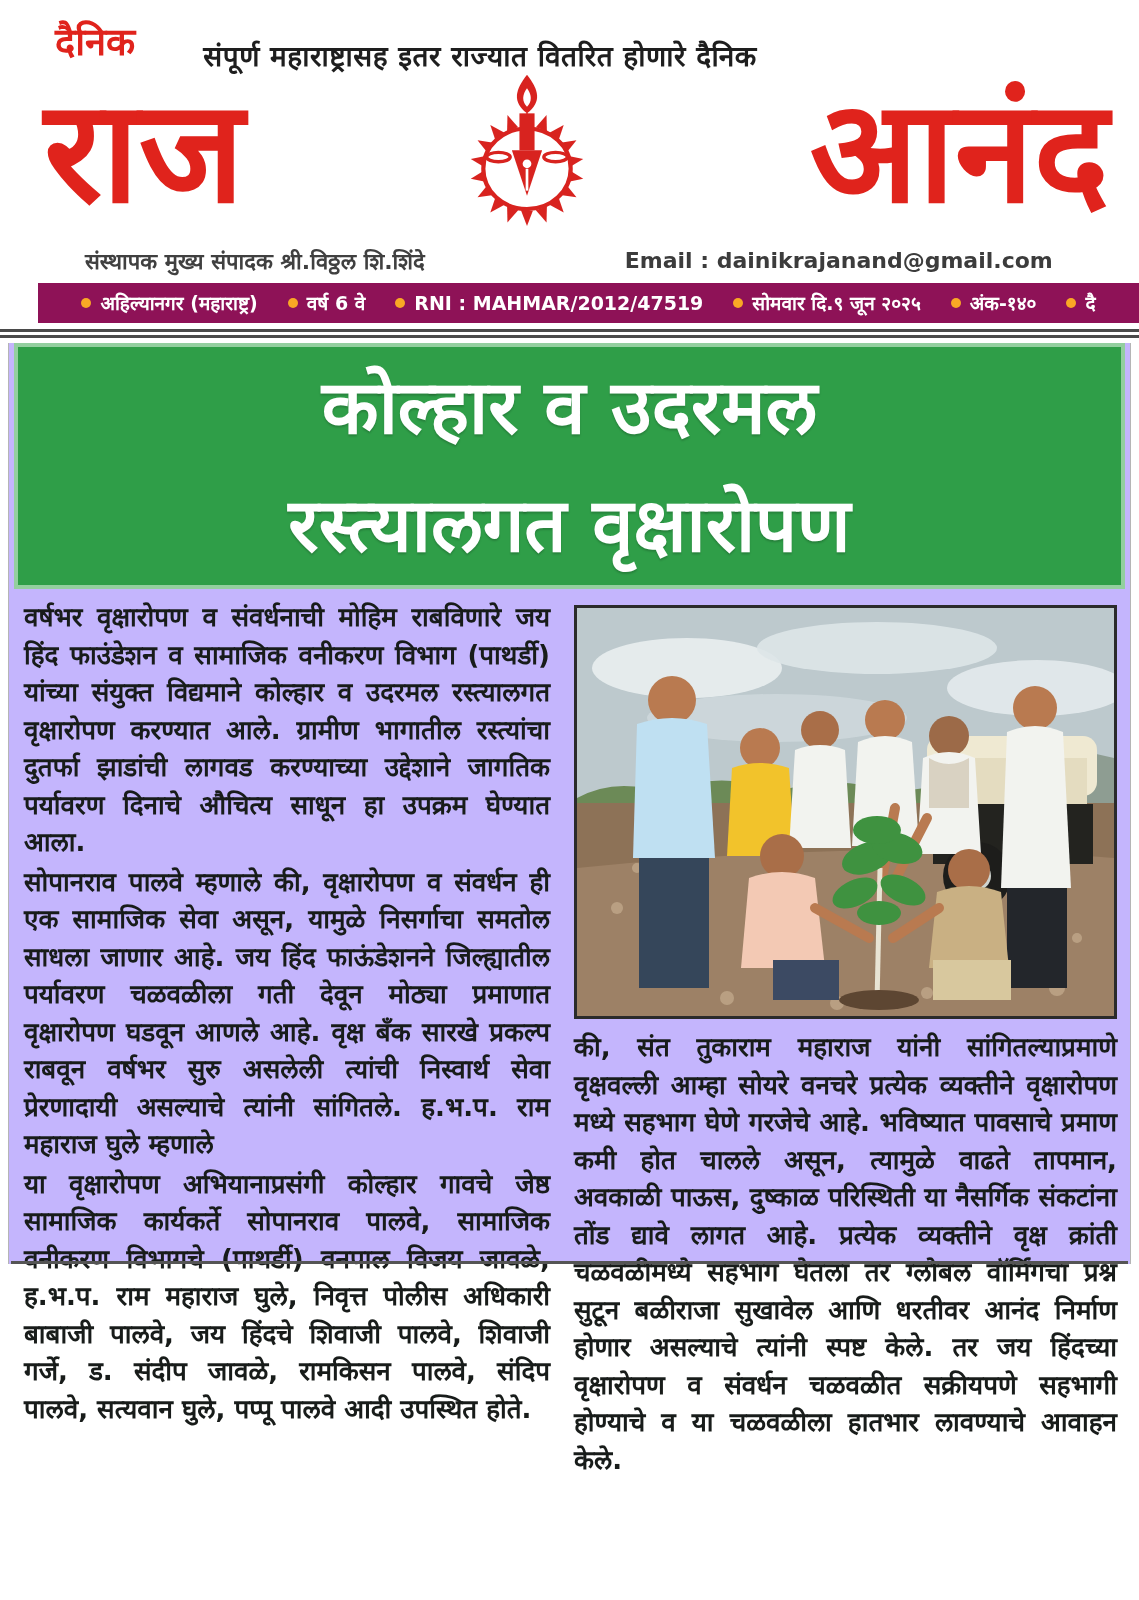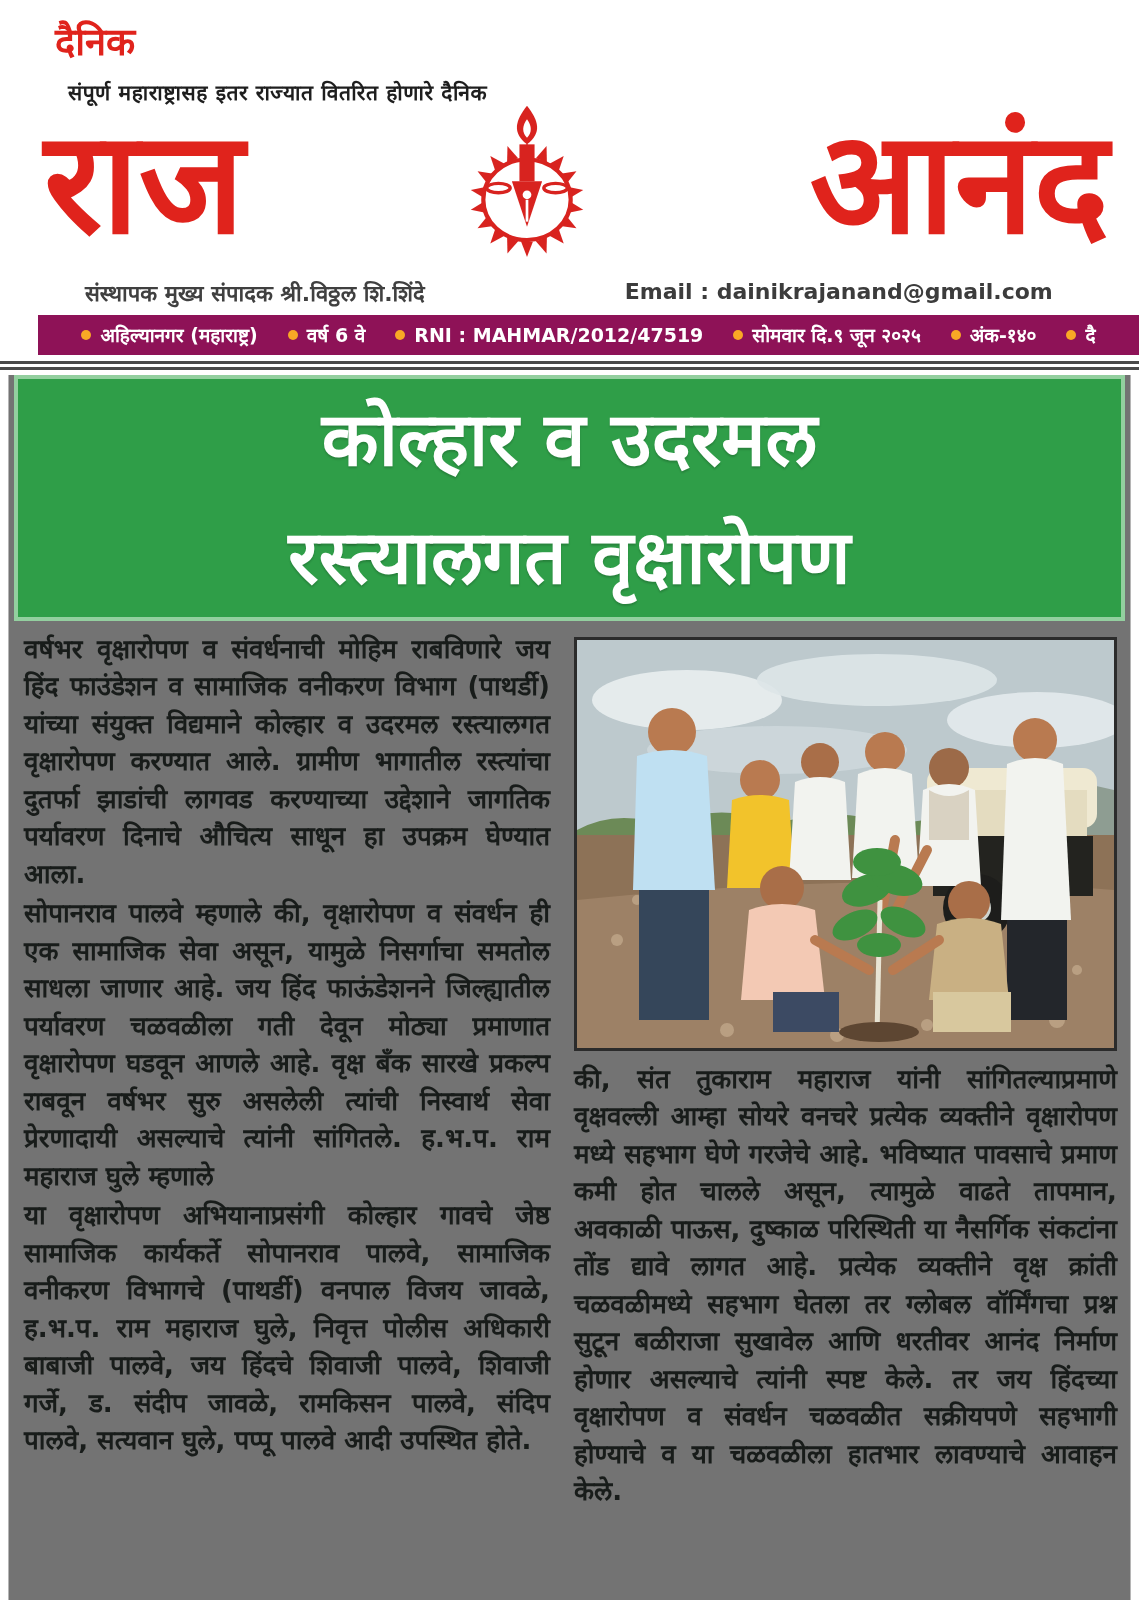--- a/index.html
+++ b/index.html
@@ -2,43 +2,43 @@
 <html lang="mr"><head>
 <meta charset="utf-8">
 <style>
   html,body{margin:0;padding:0;background:#ffffff;}
   .page{
     position:relative;width:1139px;height:1600px;overflow:hidden;
     background:#ffffff;font-family:"DejaVu Sans","Liberation Sans",sans-serif;
   }
   
   .masthead{position:relative;padding-top:22px;}
-  .mast-top{display:flex;align-items:flex-start;flex-direction:column;}
+  .mast-top{display:flex;align-items:flex-start;}
   .daily{color:#e0231c;font-size:38px;font-weight:800;margin-left:55px;line-height:1.1;}
-  .tagline{color:#1e1e1e;font-size:21px;font-weight:700;margin:14px 0 0 68px;letter-spacing:.5px;text-align:right;}
+  .tagline{color:#1e1e1e;font-size:28px;font-weight:700;margin:14px 0 0 68px;letter-spacing:.5px;text-align:right;}
   .title-row{display:flex;align-items:center;justify-content:space-between;padding:0 30px 0 44px;margin-top:-10px;height:175px;}
   .title-word{color:#e0231c;font-size:142px;font-weight:800;line-height:1;white-space:nowrap;}
   .logo{width:168px;height:168px;flex:0 0 auto;margin:0 6px;}
   .mast-bottom{display:flex;align-items:center;margin-top:6px;}
   .founder{font-size:22px;font-weight:700;color:#404040;margin-left:85px;}
   .email{font-size:22px;font-weight:700;color:#3c3c3c;margin-left:200px;}
   
   .info-bar{
     margin:8px 0 0 38px;height:40px;background:#8e1257;color:#ffffff;
     display:flex;align-items:center;justify-content:center;gap:30px;
     font-size:19px;font-weight:700;white-space:nowrap;overflow:hidden;
   }
   .bar-item{display:flex;align-items:center;gap:9px;}
   .dot{width:10px;height:10px;border-radius:50%;background:#f9a825;flex:0 0 auto;}
   .double-rule{margin-top:6px;height:3px;border-top:3px solid #4a4a4a;border-bottom:3px solid #4a4a4a;}
   
   .article{
-    margin:2px 8px 0 8px;background:#737373;
+    margin:2px 8px 0 8px;background:#c4b5fd;
     border-left:1px solid #b5b5b5;border-right:1px solid #b5b5b5;
-    height:1231px;position:relative;
+    height:921px;position:relative;
   }
   .headline-box{
     margin:5px 5px 0 5px;background:#2f9e48;border:4px solid #93cf9f;
     height:238px;display:flex;flex-direction:column;justify-content:center;
   }
   .headline-line{
     color:#ffffff;font-size:74px;font-weight:800;text-align:center;line-height:118px;
     text-shadow:0 2px 2px rgba(0,0,0,.18);white-space:nowrap;
   }
   .columns{display:flex;gap:24px;padding:10px 13px 0 15px;}

